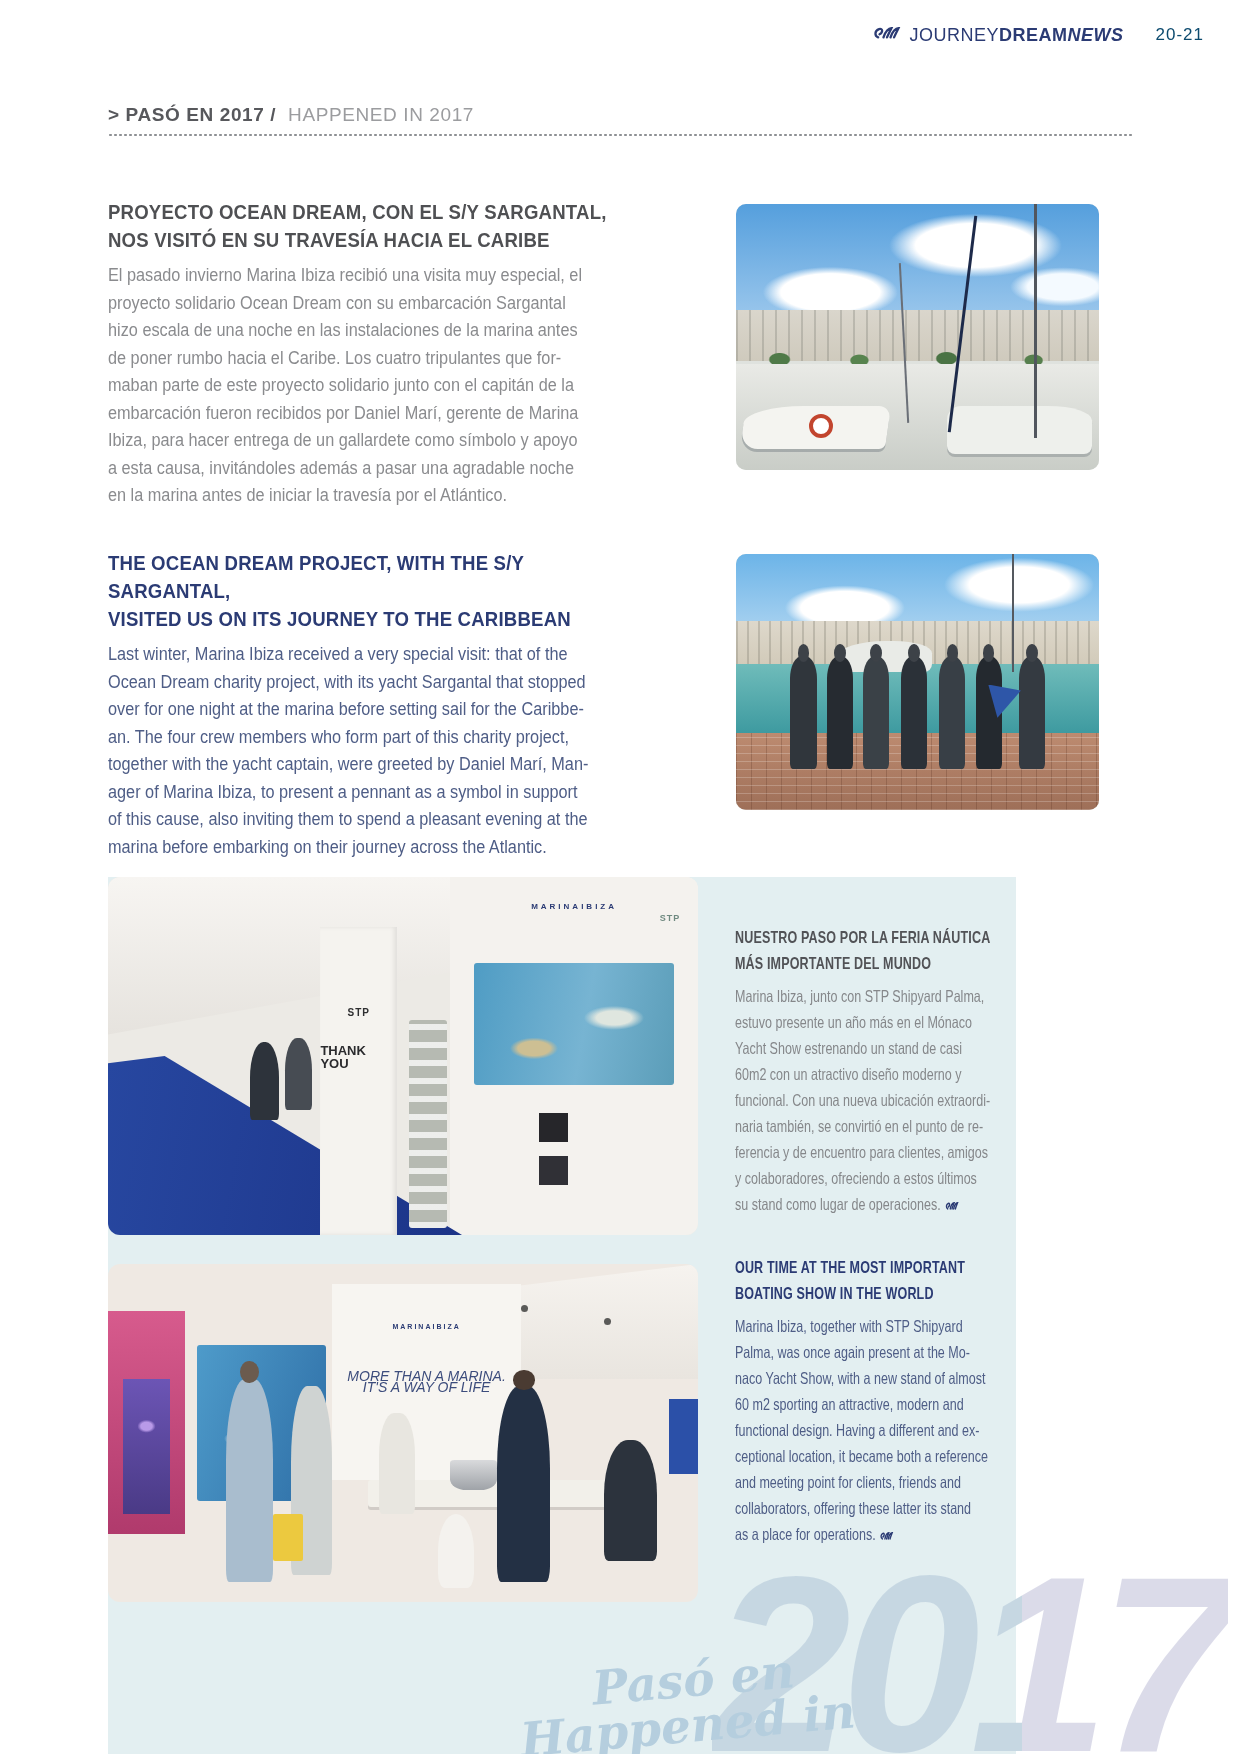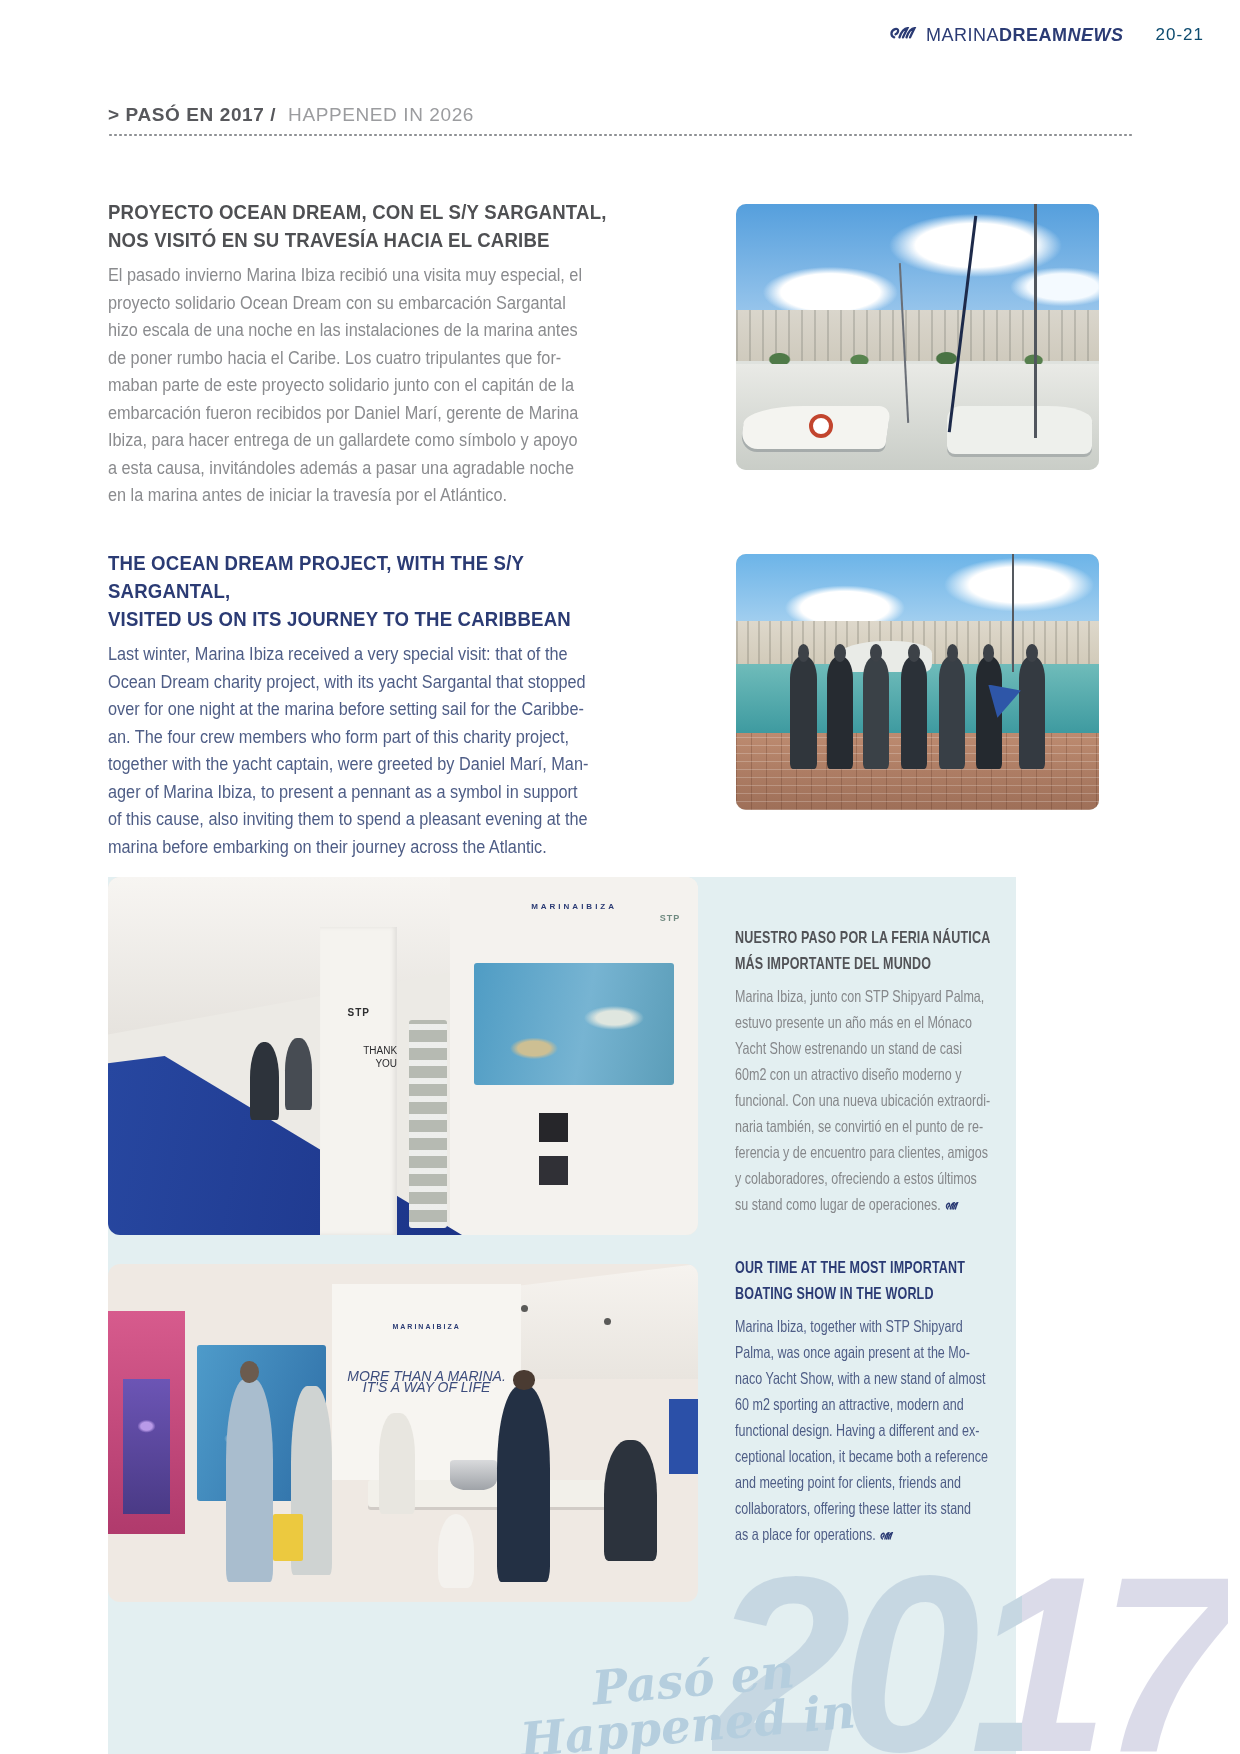--- a/index.html
+++ b/index.html
@@ -98,22 +98,22 @@
   .bt-screen{left:62%;top:24%;width:34%;height:34%;border-radius:3px;background:
      radial-gradient(40px 18px at 30% 70%,#cdbf93 40%,rgba(0,0,0,0) 60%),
      radial-gradient(50px 20px at 70% 45%,#dfe6df 35%,rgba(0,0,0,0) 60%),
      linear-gradient(100deg,#4f9cc4,#77b4d2 55%,#5b9db8);}
   .bt-logo-sq1{left:73%;top:66%;width:5%;height:8%;background:#26262a;}
   .bt-logo-sq2{left:73%;top:78%;width:5%;height:8%;background:#303036;}
   .bt-column{left:36%;top:14%;width:13%;height:86%;background:#f5f3ef;
      box-shadow:inset -3px 0 4px rgba(0,0,0,.08);}
   .bt-col-stp{position:absolute;top:26%;left:0;width:100%;text-align:center;color:#2e2e30;
      font-size:10px;font-weight:bold;letter-spacing:1px;}
-  .bt-thankyou{position:absolute;top:38%;left:0;width:100%;text-align:right;color:#2b2b2e;
-     font-size:10px;font-weight:normal;line-height:13px;white-space:pre-line;}
+  .bt-thankyou{position:absolute;top:38%;left:0;width:100%;text-align:left;color:#2b2b2e;
+     font-size:13px;font-weight:bold;line-height:13px;white-space:pre-line;}
   .bt-rack{left:51%;top:40%;width:6.5%;height:58%;background:#b6bab2;border-radius:3px;
      background-image:repeating-linear-gradient(0deg,rgba(255,255,255,.75) 0 6px,rgba(0,0,0,0) 6px 18px);}
   .bt-person1{left:24%;top:46%;width:5%;height:22%;background:#2d333b;border-radius:45% 45% 8% 8%;}
   .bt-person2{left:30%;top:45%;width:4.5%;height:20%;background:#474c53;border-radius:45% 45% 8% 8%;}
 
   
   .bb-ceiling{left:42%;top:0;right:0;height:34%;background:linear-gradient(#f6f3ef,#e9e5df);
      clip-path:polygon(0 36%,100% 0,100% 100%,0 100%);}
   .bb-spot1,.bb-spot2,.bb-spot3{width:7px;height:7px;border-radius:50%;background:#5a5a58;}
   .bb-spot1{left:58%;top:9%;} .bb-spot2{left:70%;top:12%;} .bb-spot3{left:84%;top:16%;}
@@ -181,28 +181,28 @@
 
   <div class="masthead">
     <div class="brand">
       <span>
         <svg width="30" height="18" viewBox="0 0 34 20" fill="none" stroke="#2b3b74" stroke-width="2.6" stroke-linecap="round">
           <path d="M7 15 C2.5 13.5 3 7 8 5.5 C12.5 4.2 12.5 9.5 8.5 11.5"></path>
           <path d="M13 15 C15 8 19 4.5 22 4.5 C20 8.5 18 12.5 17 15"></path>
           <path d="M21 15 C23 8 27 4.5 30 4.5 C28 8.5 26 12.5 25 15"></path>
         </svg>
       </span>
-      <span class="brand-text"><span>MARINA</span><span class="b">DREAM</span><span class="b i">NEWS</span></span>
+      <span class="brand-text"><span>JOURNEY</span><span class="b">DREAM</span><span class="b i">NEWS</span></span>
     </div>
     <span class="page-number">20-21</span>
   </div>
 
   <div class="section-header">
     <span class="es">&gt; PASÓ EN 2017 /</span>
-    <span class="en">HAPPENED IN 2026</span>
+    <span class="en">HAPPENED IN 2017</span>
   </div>
   <div class="dotted-rule"></div>
 
   <div class="art-col" style="top:198px;">
     <div class="art-head gray lines">PROYECTO OCEAN DREAM, CON EL S/Y SARGANTAL,
 NOS VISITÓ EN SU TRAVESÍA HACIA EL CARIBE</div>
     <div class="art-body gray lines">El pasado invierno Marina Ibiza recibió una visita muy especial, el
 proyecto solidario Ocean Dream con su embarcación Sargantal
 hizo escala de una noche en las instalaciones de la marina antes
 de poner rumbo hacia el Caribe. Los cuatro tripulantes que for-

